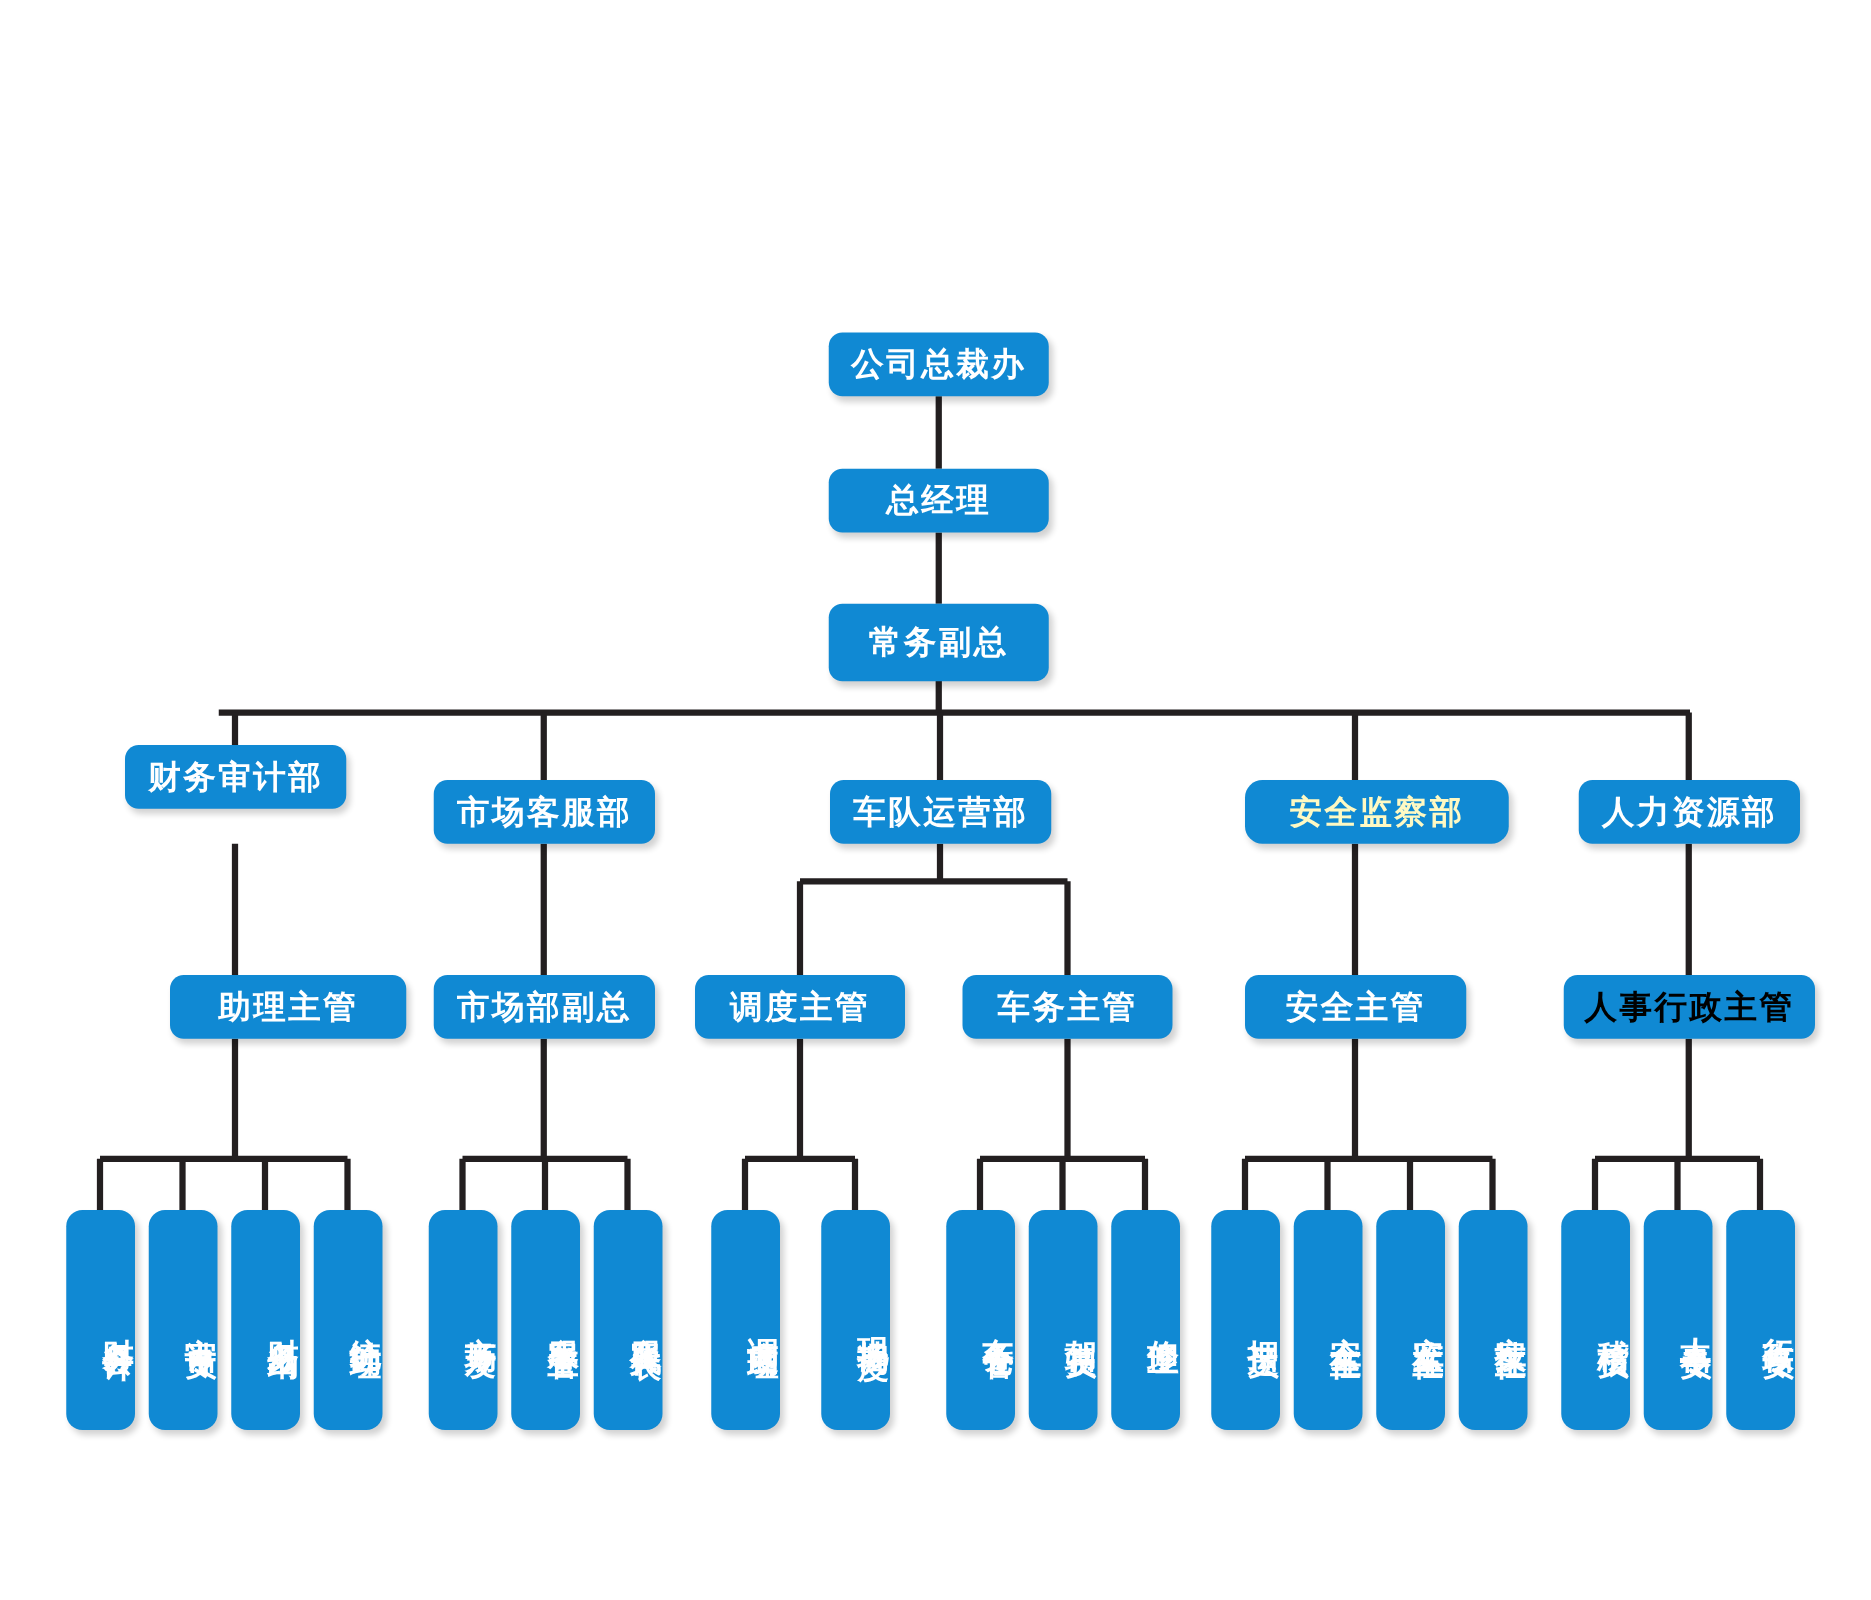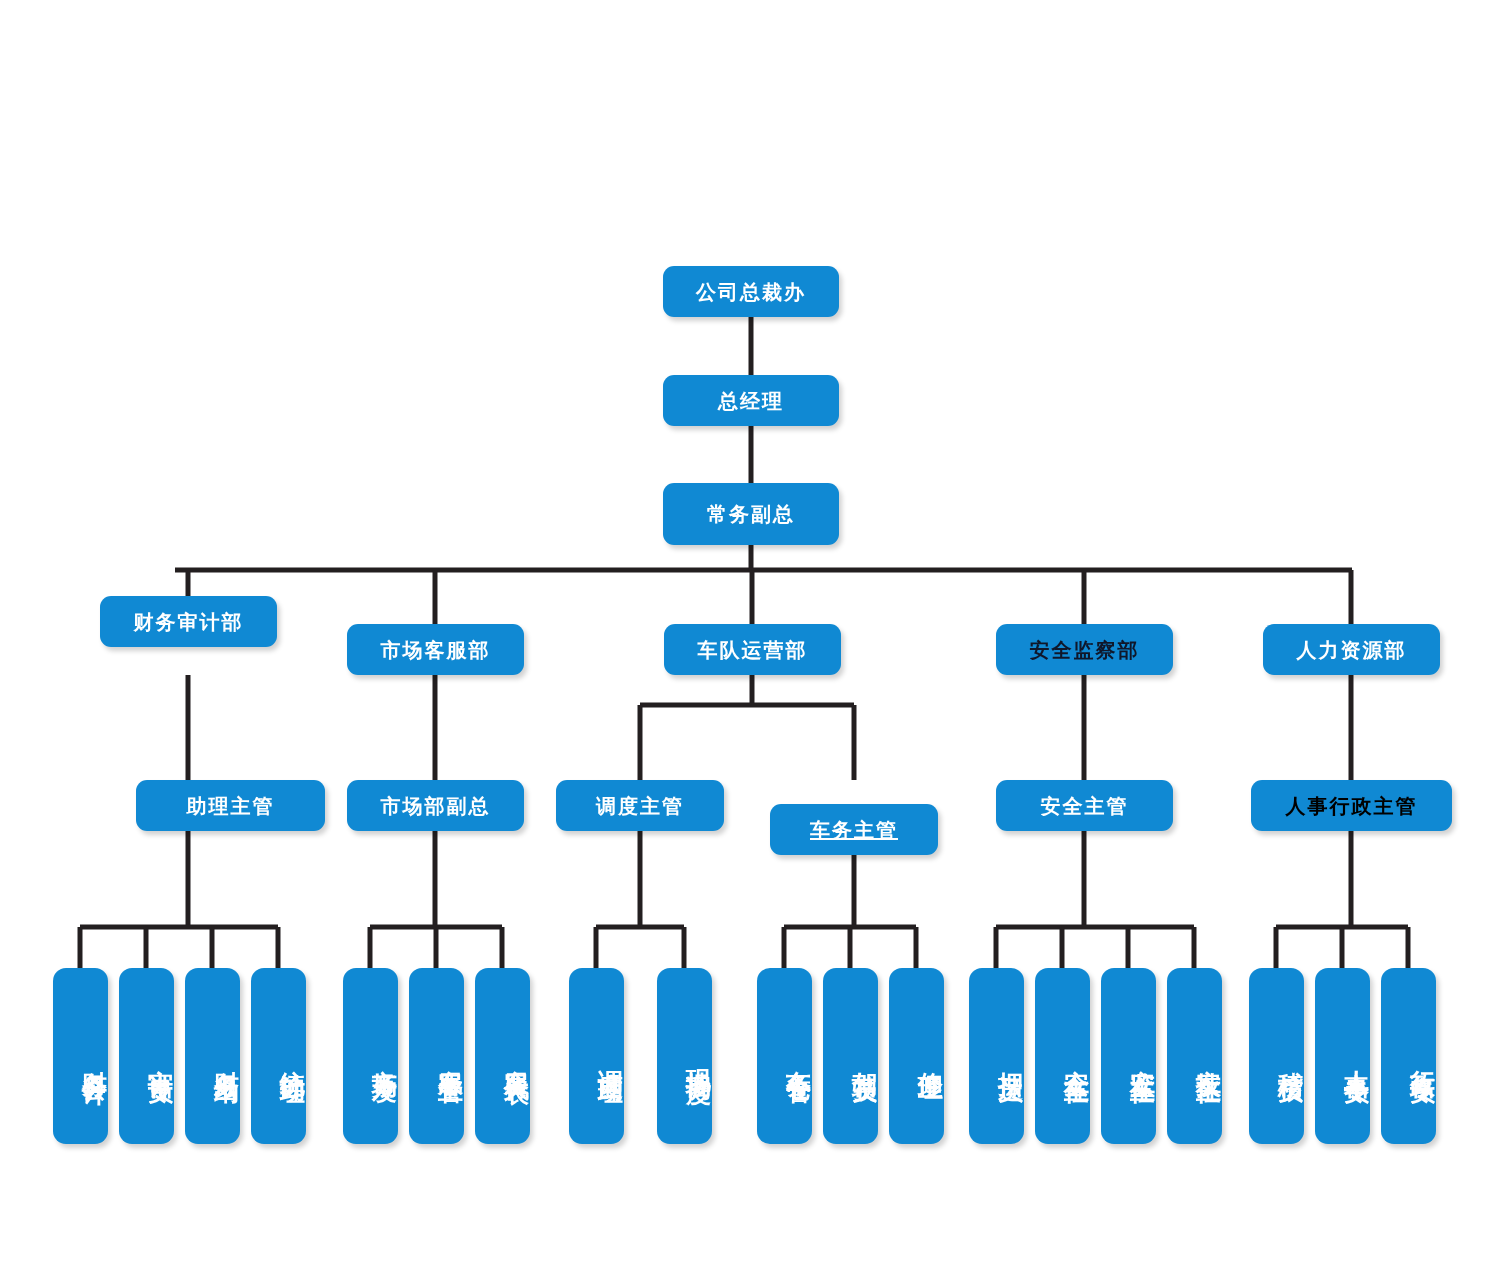--- a/index.html
+++ b/index.html
@@ -33,21 +33,21 @@
     border-radius: 11px;
     display: flex;
     align-items: center;
     justify-content: center;
     font-weight: bold;
     letter-spacing: 2px;
     box-shadow: 3px 4px 5px rgba(0,0,0,0.18);
     z-index: 5;
   }
   .node.horiz {
-    font-size: 20px;
+    font-size: 26px;
     line-height: 1;
     white-space: nowrap;
     padding: 0 6px;
   }
   .node.vert {
     font-size: 25px;
     line-height: 1.08;
     writing-mode: vertical-rl;
     text-orientation: upright;
     letter-spacing: 3px;
@@ -129,36 +129,36 @@
       </div>
       <div class="node horiz" style="left: 100px; top: 596px; width: 177px; height: 51px; background: rgb(16, 137, 211); color: rgb(255, 255, 255);">
         <span>财务审计部</span>
       </div>
       <div class="node horiz" style="left: 347px; top: 624px; width: 177px; height: 51px; background: rgb(16, 137, 211); color: rgb(255, 255, 255);">
         <span>市场客服部</span>
       </div>
       <div class="node horiz" style="left: 664px; top: 624px; width: 177px; height: 51px; background: rgb(16, 137, 211); color: rgb(255, 255, 255);">
         <span>车队运营部</span>
       </div>
-      <div class="node horiz" style="left: 996px; top: 624px; width: 177px; height: 51px; background: rgb(16, 137, 211); color: #0f172a;">
+      <div class="node horiz" style="left: 996px; top: 624px; width: 211px; height: 51px; background: rgb(16, 137, 211); color: #fef9c3; border-radius: 14px;">
         <span>安全监察部</span>
       </div>
       <div class="node horiz" style="left: 1263px; top: 624px; width: 177px; height: 51px; background: rgb(16, 137, 211); color: rgb(255, 255, 255);">
         <span>人力资源部</span>
       </div>
       <div class="node horiz" style="left: 100px; top: 780px; width: 189px; height: 51px; background: rgb(16, 137, 211); color: rgb(255, 255, 255); margin-left: 36px;">
         <span>助理主管</span>
       </div>
       <div class="node horiz" style="left: 347px; top: 780px; width: 177px; height: 51px; background: rgb(16, 137, 211); color: rgb(255, 255, 255);">
         <span>市场部副总</span>
       </div>
       <div class="node horiz" style="left: 556px; top: 780px; width: 168px; height: 51px; background: rgb(16, 137, 211); color: rgb(255, 255, 255);">
         <span>调度主管</span>
       </div>
-      <div class="node horiz" style="left: 770px; top: 804px; width: 168px; height: 51px; background: rgb(16, 137, 211); color: rgb(255, 255, 255); text-decoration: underline;">
+      <div class="node horiz" style="left: 770px; top: 780px; width: 168px; height: 51px; background: rgb(16, 137, 211); color: rgb(255, 255, 255);">
         <span>车务主管</span>
       </div>
       <div class="node horiz" style="left: 996px; top: 780px; width: 177px; height: 51px; background: rgb(16, 137, 211); color: rgb(255, 255, 255);">
         <span>安全主管</span>
       </div>
       <div class="node horiz" style="left: 1251px; top: 780px; width: 201px; height: 51px; background: rgb(16, 137, 211); color: #000000;">
         <span>人事行政主管</span>
       </div>
       <div class="node vert" style="left: 53px; top: 968px; width: 55px; height: 176px; background: rgb(16, 137, 211); color: rgb(255, 255, 255);">
         <span>财务会计</span>

